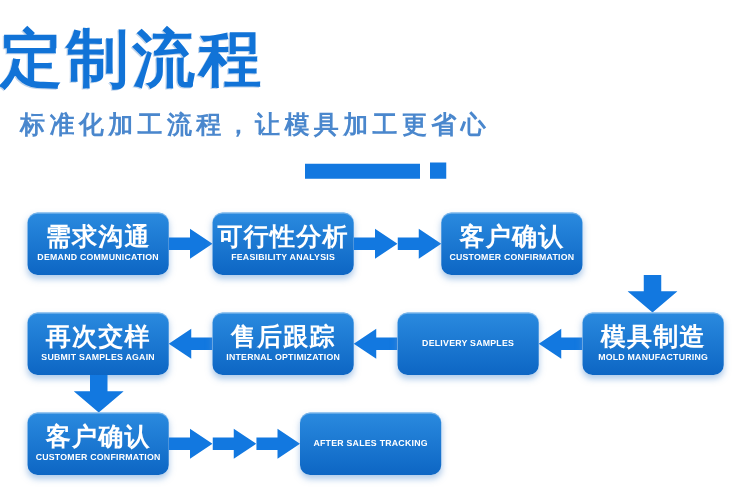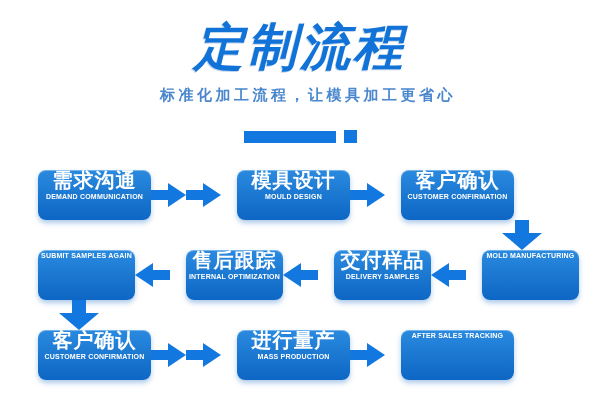--- a/index.html
+++ b/index.html
@@ -4,49 +4,48 @@
 <style>
   * { margin:0; padding:0; box-sizing:border-box; }
   html,body { background:#fff; }
   body { font-family:"Liberation Sans", sans-serif; }
   .page {
     position:relative; width:600px; height:401px;
     background:#ffffff; overflow:hidden;
   }
   .title {
     position:absolute; top:14px; left:0; right:0;
-    text-align:center; font-size:50px; font-weight:bold;
+    text-align:left; font-size:50px; font-weight:bold;
     letter-spacing:3px; color:#1173d7;
     text-shadow:-1px 1px 0 rgba(13,88,176,0.25);
-    font-style:italic;
   }
   .subtitle {
     position:absolute; top:86px; left:16px; right:0;
-    text-align:center; font-size:15px; font-weight:600;
+    font-size:20px; font-weight:600;
     letter-spacing:3.5px; color:#4a87cd;
   }
   .divider {
     position:absolute; top:130px; left:0; right:0;
     display:flex; justify-content:center; align-items:center; gap:8px;
   }
   .divider .bar { width:92px; height:12px; background:#1278e0; }
   .divider .dot { width:13px; height:13px; background:#1278e0; }
   .row {
     position:absolute; left:22px; width:557px; height:45px;
     display:flex; align-items:center;
   }
   .row-1 { top:172px; }
   .row-2 { top:252px; }
   .row-3 { top:332px; }
   .box {
     width:113px; height:50px; border-radius:8px;
     background:linear-gradient(180deg,#2a8adf 0%, #0d66c4 100%);
     box-shadow:0 3px 5px rgba(96,152,214,0.5), inset 0 1px 0 rgba(255,255,255,0.35);
-    display:flex; flex-direction:column; align-items:center; 
-    color:#ffffff; text-align:center;margin-left:16px;
+    display:flex; flex-direction:column; align-items:center; justify-content:center;
+    color:#ffffff; text-align:center;
   }
   .cn { font-size:20px; font-weight:bold; letter-spacing:1px; line-height:1.05; white-space:nowrap; }
   .en { font-size:7px; font-weight:bold; letter-spacing:0.2px; margin-top:2px; white-space:nowrap; }
   .arrow-slot {
     width:35px; flex:0 0 35px; display:flex;
     justify-content:center; align-items:center;
   }
   .down-arrow { position:absolute; transform:translateX(-50%); }
   .down-arrow-right { left:522px; top:220px; }
   .down-arrow-left { left:79px; top:300px; }
@@ -67,74 +66,75 @@
   <div class="row row-1">
     <div class="box">
       <div class="cn">需求沟通</div>
       <div class="en">DEMAND COMMUNICATION</div>
     </div>
     <div class="arrow-slot">
       <svg width="35" height="30" viewBox="0 0 35 30">
           <path d="M0 10 H17 V3 L35 15 L17 27 V20 H0 Z" fill="#1278e0"></path>
         </svg>
     </div>
+    <div class="box">
+      <div class="cn">可行性分析</div>
+      <div class="en">FEASIBILITY ANALYSIS</div>
+    </div>
     <div class="arrow-slot">
       <svg width="35" height="30" viewBox="0 0 35 30">
           <path d="M0 10 H17 V3 L35 15 L17 27 V20 H0 Z" fill="#1278e0"></path>
         </svg>
-    </div>
-    <div class="box">
-      <div class="cn">模具设计</div>
-      <div class="en">MOULD DESIGN</div>
     </div>
     <div class="arrow-slot">
       <svg width="35" height="30" viewBox="0 0 35 30">
           <path d="M0 10 H17 V3 L35 15 L17 27 V20 H0 Z" fill="#1278e0"></path>
         </svg>
     </div>
     <div class="box">
       <div class="cn">客户确认</div>
       <div class="en">CUSTOMER CONFIRMATION</div>
     </div>
   </div>
 
   <div class="down-arrow down-arrow-right">
     <svg width="40" height="30" viewBox="0 0 40 30">
         <path d="M13 0 H27 V13 H40 L20 30 L0 13 H13 Z" fill="#1278e0"></path>
       </svg>
   </div>
 
   <div class="row row-2">
     <div class="box">
+      <div class="cn">再次交样</div>
       <div class="en">SUBMIT SAMPLES AGAIN</div>
     </div>
     <div class="arrow-slot">
       <svg width="35" height="30" viewBox="0 0 35 30">
           <path d="M35 10 H18 V3 L0 15 L18 27 V20 H35 Z" fill="#1278e0"></path>
         </svg>
     </div>
     <div class="box">
       <div class="cn">售后跟踪</div>
       <div class="en">INTERNAL OPTIMIZATION</div>
     </div>
     <div class="arrow-slot">
       <svg width="35" height="30" viewBox="0 0 35 30">
           <path d="M35 10 H18 V3 L0 15 L18 27 V20 H35 Z" fill="#1278e0"></path>
         </svg>
     </div>
     <div class="box">
-      <div class="cn">交付样品</div>
       <div class="en">DELIVERY SAMPLES</div>
     </div>
     <div class="arrow-slot">
       <svg width="35" height="30" viewBox="0 0 35 30">
           <path d="M35 10 H18 V3 L0 15 L18 27 V20 H35 Z" fill="#1278e0"></path>
         </svg>
     </div>
     <div class="box">
+      <div class="cn">模具制造</div>
       <div class="en">MOLD MANUFACTURING</div>
     </div>
   </div>
 
   <div class="down-arrow down-arrow-left">
     <svg width="40" height="30" viewBox="0 0 40 30">
         <path d="M13 0 H27 V13 H40 L20 30 L0 13 H13 Z" fill="#1278e0"></path>
       </svg>
   </div>
 
@@ -146,24 +146,20 @@
     <div class="arrow-slot">
       <svg width="35" height="30" viewBox="0 0 35 30">
           <path d="M0 10 H17 V3 L35 15 L17 27 V20 H0 Z" fill="#1278e0"></path>
         </svg>
     </div>
     <div class="arrow-slot">
       <svg width="35" height="30" viewBox="0 0 35 30">
           <path d="M0 10 H17 V3 L35 15 L17 27 V20 H0 Z" fill="#1278e0"></path>
         </svg>
     </div>
-    <div class="box">
-      <div class="cn">进行量产</div>
-      <div class="en">MASS PRODUCTION</div>
-    </div>
     <div class="arrow-slot">
       <svg width="35" height="30" viewBox="0 0 35 30">
           <path d="M0 10 H17 V3 L35 15 L17 27 V20 H0 Z" fill="#1278e0"></path>
         </svg>
     </div>
     <div class="box">
       <div class="en">AFTER SALES TRACKING</div>
     </div>
   </div>
 

